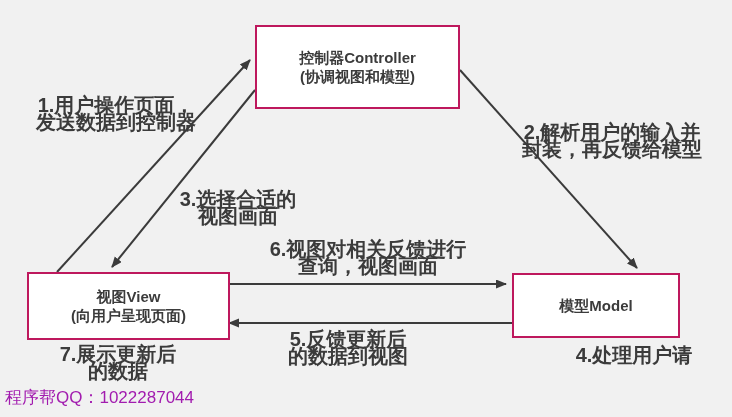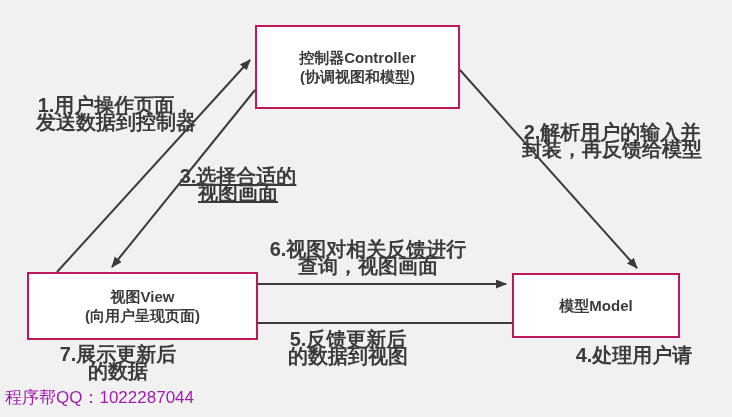--- a/index.html
+++ b/index.html
@@ -28,35 +28,35 @@
     flex-direction: column;
     align-items: center;
     justify-content: center;
     text-align: center;
     color: #3b3b3b;
     font-weight: bold;
     font-size: 15px;
     line-height: 19px;
   }
   .node-controller { left: 255px; top: 25px;  width: 205px; height: 84px; }
-  .node-view       { left: 27px;  top: 272px; width: 231px; height: 68px; }
+  .node-view       { left: 27px;  top: 272px; width: 203px; height: 68px; }
   .node-model      { left: 512px; top: 273px; width: 168px; height: 65px; }
   .step-label {
     position: absolute;
     transform: translateX(-50%);
     text-align: center;
     color: #3b3b3b;
     font-weight: bold;
     font-size: 20px;
     line-height: 17px;
     white-space: nowrap;
   }
   .label-step1 { left: 116px; top: 97px;  }
   .label-step2 { left: 612px; top: 124px; }
-  .label-step3 { left: 238px; top: 168px; text-decoration: underline; }
+  .label-step3 { left: 238px; top: 191px; }
   .label-step6 { left: 368px; top: 241px; }
   .label-step5 { left: 348px; top: 331px; }
   .label-step7 { left: 118px; top: 346px; }
   .label-step4 { left: 634px; top: 347px; }
   .watermark {
     position: absolute;
     left: 5px;
     top: 386px;
     font-size: 17px;
     color: #a21caf;

